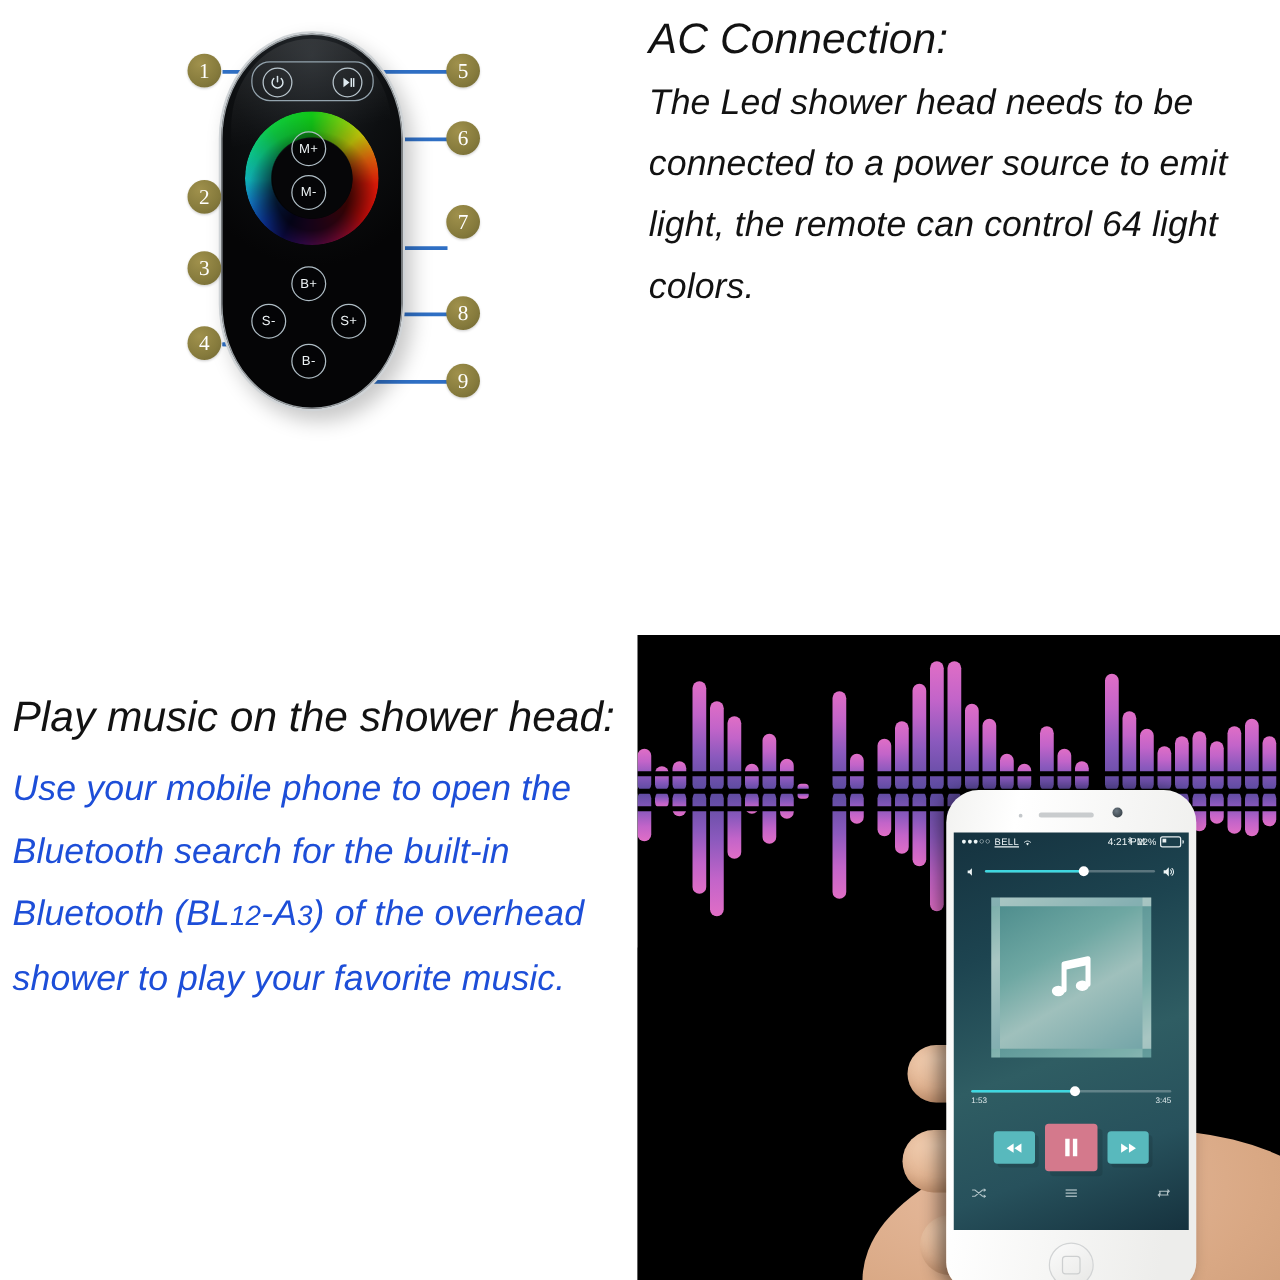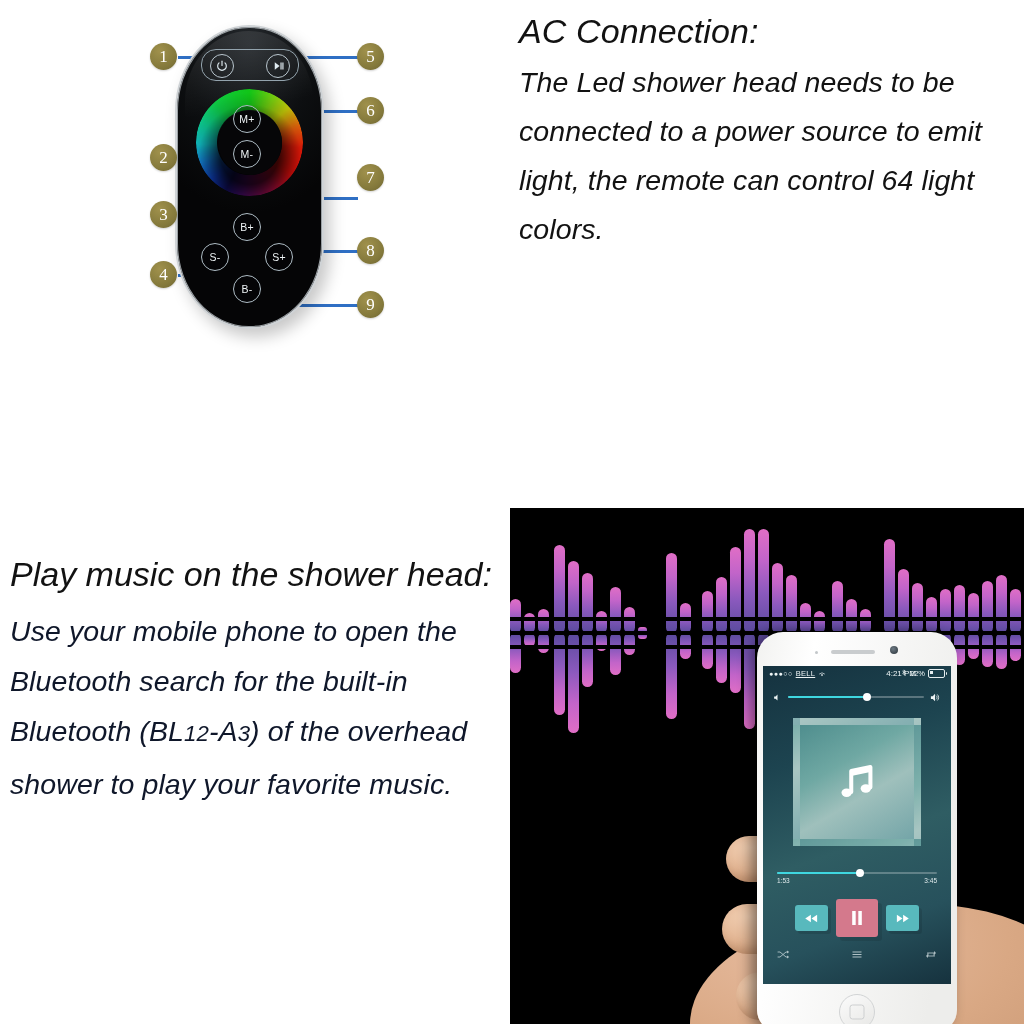--- a/index.html
+++ b/index.html
@@ -102,21 +102,21 @@
   .ac-body{
     font-size:28.5px;font-style:italic;color:#121212;
     line-height:49px;letter-spacing:.1px;margin-top:4px;
   }
 
   .pm-block{position:absolute;left:10px;top:520px;width:500px;margin-top:32px;}
   .pm-title{
     font-size:34px;font-style:italic;color:#121212;line-height:44px;
   }
   .pm-body{
-    font-size:28.5px;font-style:italic;color:#0f172a;
+    font-size:28.5px;font-style:italic;color:#1d4ed8;
     line-height:50px;margin-top:10px;letter-spacing:.1px;
   }
   .sub{font-size:.78em;vertical-align:baseline;}
 
   
   .panel{
     position:absolute;left:510px;top:508px;width:514px;height:516px;
     background:#000;overflow:hidden;
   }
   .wave{position:absolute;left:0;top:0;width:514px;height:250px;}

